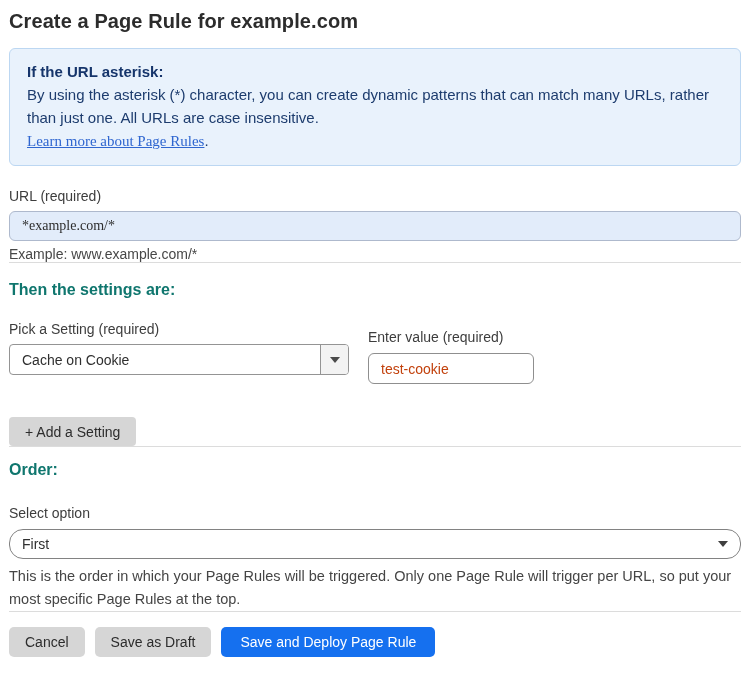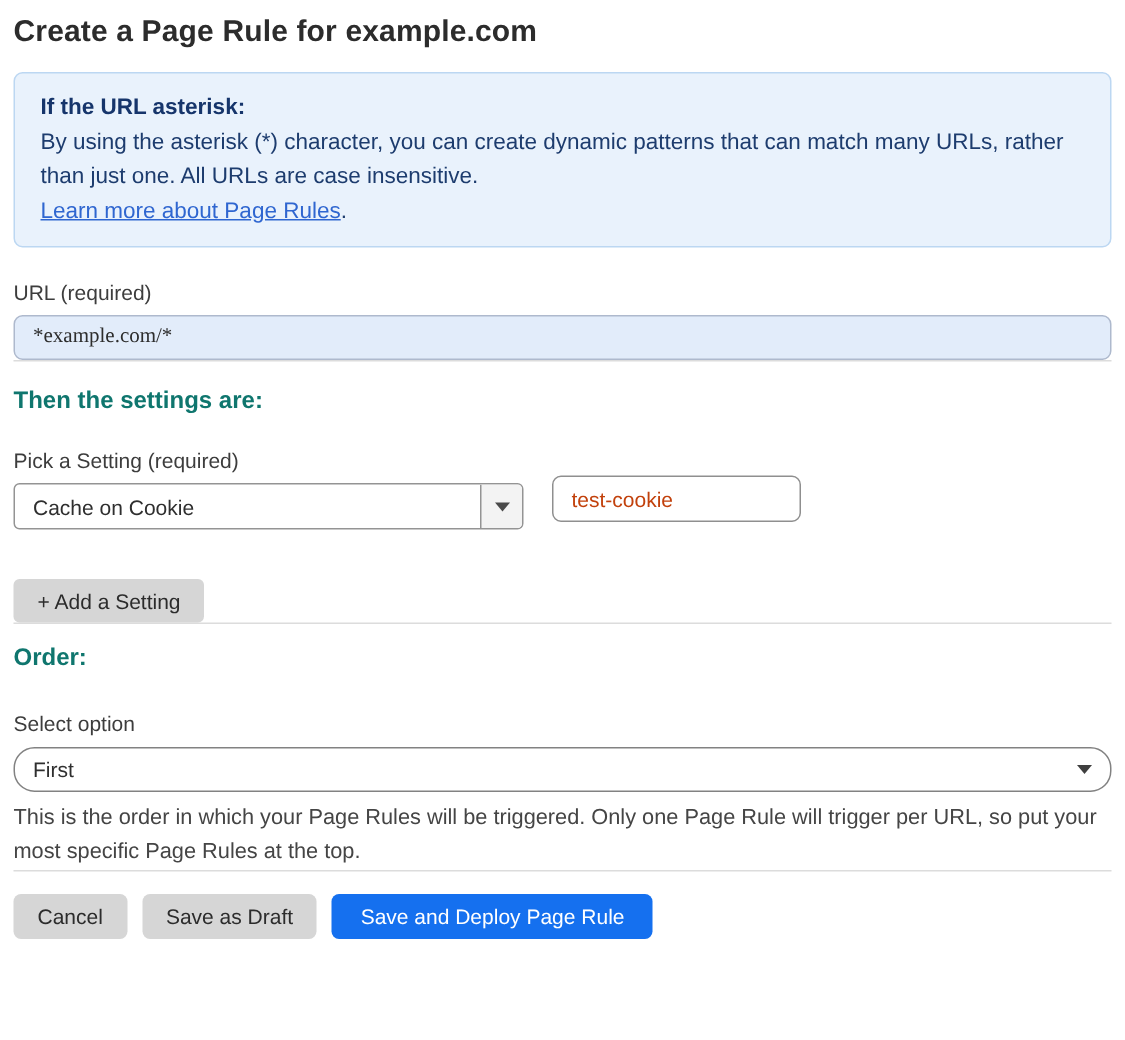--- a/index.html
+++ b/index.html
@@ -32,21 +32,21 @@
     margin-top:14px;
     background:var(--info-bg);
     border:1px solid var(--info-border);
     border-radius:6px;
     padding:11px 17px 12px;
     color:var(--info-text);
     font-size:15px;line-height:23px;
   }
   .info-heading{font-weight:700;font-size:15px;line-height:23px;color:#16356b;}
   .info-body{max-width:700px;}
-  .info-link{color:var(--link-blue);text-decoration:underline;cursor:pointer;}
+  .info-link{color:var(--link-blue);text-decoration:underline;cursor:pointer;font-family:Liberation Serif, serif;}
   .field-label{font-size:14px;line-height:14px;color:#3d3d3d;}
   .url-label{margin-top:23px;}
   .url-input{
     display:block;margin-top:8px;width:100%;height:30px;
     background:var(--autofill-bg);
     border:1px solid var(--autofill-border);
     border-radius:6px;
     padding:0 12px;font-size:14px;color:#2d2d2d;
     font-family:Liberation Serif, serif;
     outline:none;
@@ -117,36 +117,38 @@
   <div class="info-box">
     <div class="info-heading">If the URL asterisk:</div>
     <div class="info-body">By using the asterisk (*) character, you can create dynamic patterns that can match many URLs, rather than just one. All URLs are case insensitive.</div>
     <div>
       <a class="info-link">Learn more about Page Rules</a><span>.</span>
     </div>
   </div>
 
   <div class="field-label url-label">URL (required)</div>
   <input class="url-input" type="text" value="*example.com/*" style="">
+  <div class="helper">Example: www.example.com/*</div>
 
   <hr class="divider hr-1">
 
   <h2 class="section-heading settings-heading">Then the settings are:</h2>
 
   <div class="fields-row">
     <div>
       <div class="field-label">Pick a Setting (required)</div>
       <div class="select-box">
         <span class="select-text">Cache on Cookie</span>
         <span class="arrow-seg">
           <span class="tri-down"></span>
         </span>
       </div>
     </div>
     <div class="col-value">
+      <div class="field-label">Enter value (required)</div>
       <input class="value-input" type="text" value="test-cookie" style="">
     </div>
   </div>
 
   <button class="btn add-setting-btn">+ Add a Setting</button>
 
   <hr class="divider hr-2">
 
   <h2 class="section-heading order-heading">Order:</h2>
 

